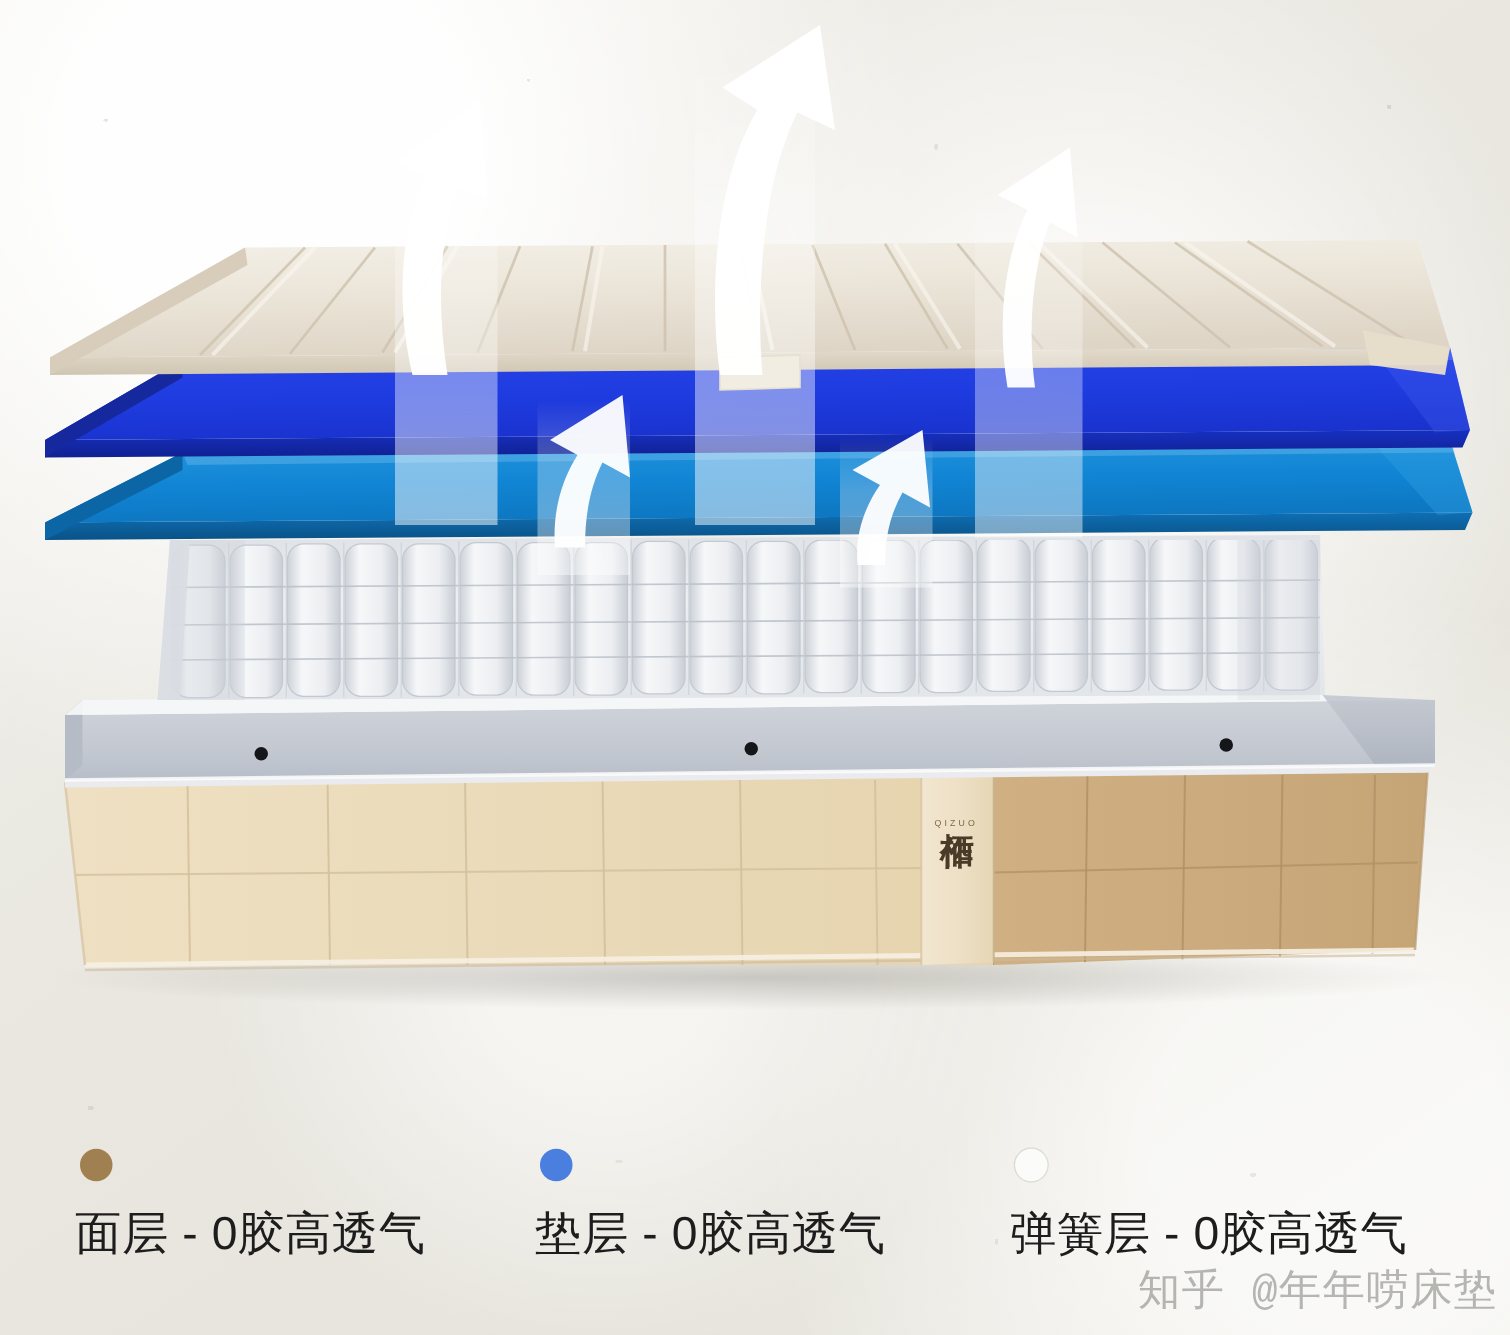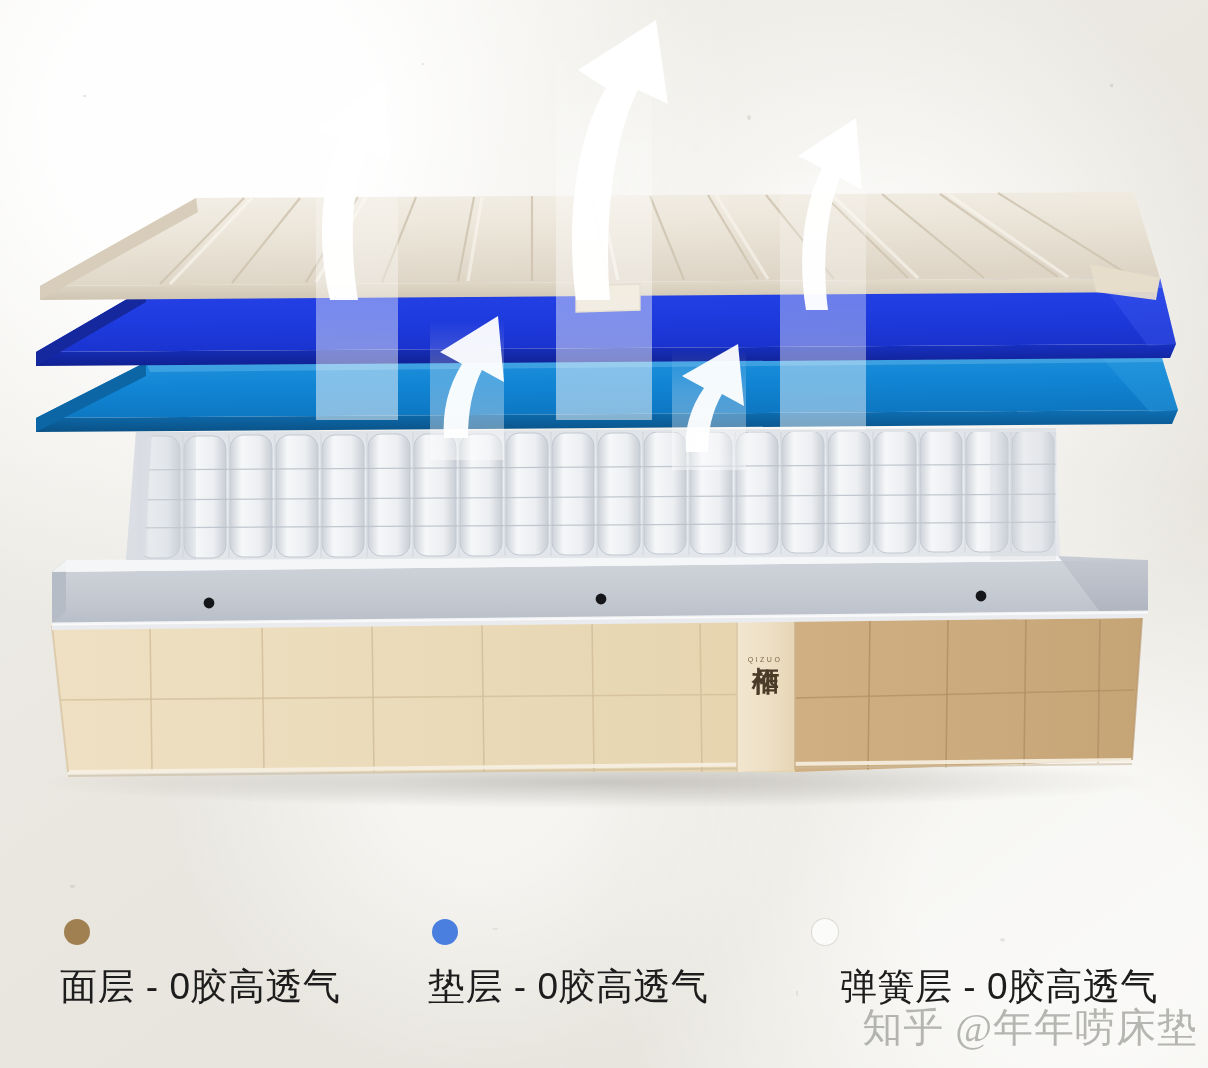--- a/index.html
+++ b/index.html
@@ -61,26 +61,26 @@
   }
   .legend-label{
     position:absolute;top:63px;white-space:nowrap;
     font-size:37px;line-height:1;color:#1d1d1d;
     font-family:"Liberation Sans","DejaVu Sans",sans-serif;
     letter-spacing:.5px;
   }
   #li0{left:60px;} #li0 .legend-dot{left:4px;} #li0 .legend-label{left:0px;}
   #li1{left:428px;} #li1 .legend-dot{left:4px;} #li1 .legend-label{left:0px;text-align:right;}
   #li2{left:808px;} #li2 .legend-dot{left:4px;}
-  #li2 .legend-label{left:0px;margin-left:32px;}
+  #li2 .legend-label{left:0px;}
 
   #watermark{
     position:absolute;right:10px;bottom:13px;
-    font-size:40px;color:#9b9b97;opacity:.72;white-space:nowrap;
-    font-family:Liberation Serif, serif;
+    font-size:34px;color:#9b9b97;opacity:.72;white-space:nowrap;
+    font-family:Liberation Mono, monospace;
     letter-spacing:1px;
   }
 
   
   #brand-plate{
     position:absolute;left:737px;top:625px;width:56px;height:125px;
     display:flex;flex-direction:column;align-items:center;justify-content:flex-start;
     padding-top:20px;box-sizing:border-box;pointer-events:none;
   }
   #brand-cn{

